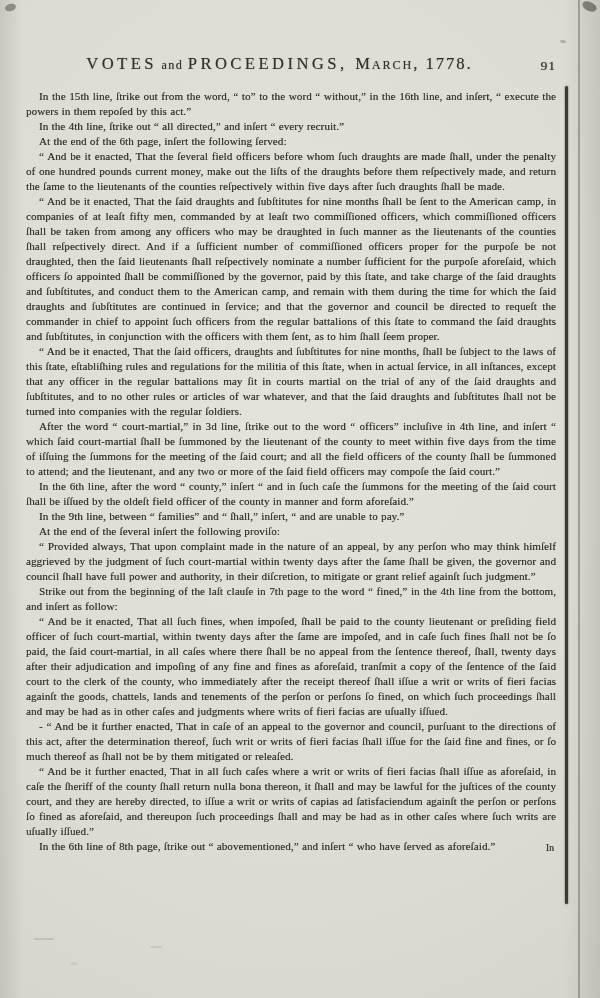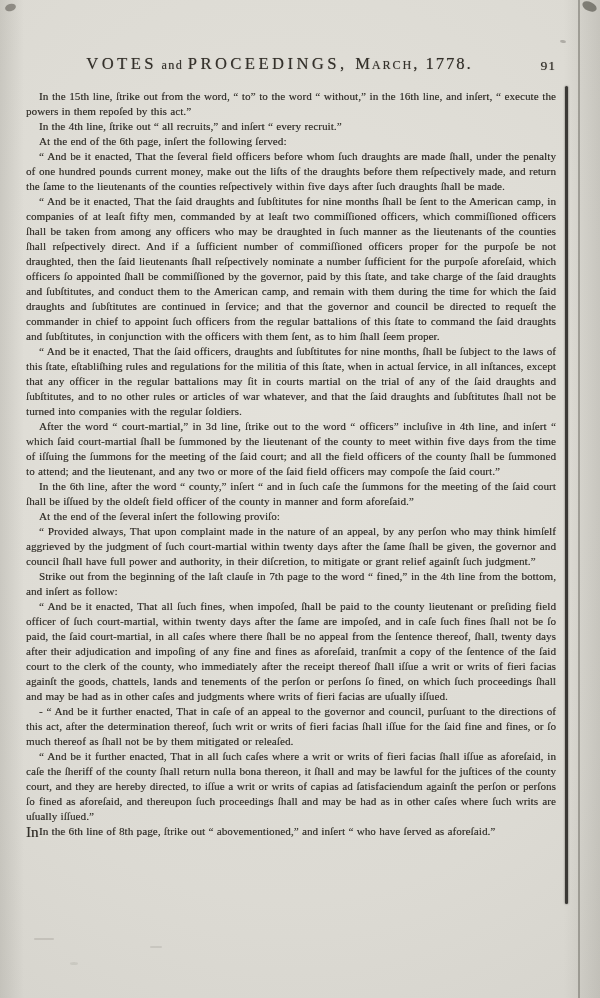--- a/index.html
+++ b/index.html
@@ -42,24 +42,24 @@
     text-align:justify;
     text-indent:13px;
     font-size:11px;
     line-height:15px;
     letter-spacing:0.1px;
     word-spacing:0.4px;
     text-shadow:0.3px 0.3px 0.6px rgba(45,42,36,0.55);
   }
   .it { }
   .catchword-line {
-    text-align:left;
+    text-align:right;
     margin-top:-11.6px;
     padding-right:2px;
-    font-size:15px; line-height:11.6px;
+    font-size:10px; line-height:11.6px;
     text-shadow:0.3px 0.3px 0.6px rgba(45,42,36,0.55);
   }
   
   .binding-line {
     position:absolute; left:565px; top:86px; width:2.5px; height:818px;
     background:#14120f; opacity:.8; border-radius:2px;
     box-shadow:0 0 2px rgba(20,18,15,.75);
   }
   .page-edge-line {
     position:absolute; left:578px; top:0; width:1.5px; height:998px;
@@ -97,27 +97,28 @@
 
   <div class="text-block">
 
     <div class="header">
       <div class="page-title"><span class="hdr-caps">VOTES</span><span class="hdr-small"> and </span><span class="hdr-caps">PROCEEDINGS, </span><span class="hdr-sc">March, 1778.</span></div>
       <div class="page-number">91</div>
     </div>
 
     <div>
         <p class="para"><span>In the 15th line, ſtrike out from the word, “ to” to the word “ without,” in the 16th line, and inſert, “ execute the powers in them repoſed by this act.”</span></p>
-        <p class="para"><span>In the 4th line, ſtrike out “ all recruits,” and inſert “ every recruit.”</span></p>
+        <p class="para"><span>In the 4th line, ſtrike out “ all directed,” and inſert “ every recruit.”</span></p>
         <p class="para"><span>At the end of the 6th page, inſert the following ſerved:</span></p>
         <p class="para"><span>“ </span><span class="it">And be it enacted,</span><span> That the ſeveral field officers before whom ſuch draughts are made ſhall, under the penalty of one hundred pounds current money, make out the liſts of the draughts before them reſpectively made, and return the ſame to the lieutenants of the counties reſpectively within five days after ſuch draughts ſhall be made.</span></p>
         <p class="para"><span>“ </span><span class="it">And be it enacted,</span><span> That the ſaid draughts and ſubſtitutes for nine months ſhall be ſent to the American camp, in companies of at leaſt fifty men, commanded by at leaſt two commiſſioned officers, which commiſſioned officers ſhall be taken from among any officers who may be draughted in ſuch manner as the lieutenants of the counties ſhall reſpectively direct. And if a ſufficient number of commiſſioned officers proper for the purpoſe be not draughted, then the ſaid lieutenants ſhall reſpectively nominate a number ſufficient for the purpoſe aforeſaid, which officers ſo appointed ſhall be commiſſioned by the governor, paid by this ſtate, and take charge of the ſaid draughts and ſubſtitutes, and conduct them to the American camp, and remain with them during the time for which the ſaid draughts and ſubſtitutes are continued in ſervice; and that the governor and council be directed to requeſt the commander in chief to appoint ſuch officers from the regular battalions of this ſtate to command the ſaid draughts and ſubſtitutes, in conjunction with the officers with them ſent, as to him ſhall ſeem proper.</span></p>
         <p class="para"><span>“ </span><span class="it">And be it enacted,</span><span> That the ſaid officers, draughts and ſubſtitutes for nine months, ſhall be ſubject to the laws of this ſtate, eſtabliſhing rules and regulations for the militia of this ſtate, when in actual ſervice, in all inſtances, except that any officer in the regular battalions may ſit in courts martial on the trial of any of the ſaid draughts and ſubſtitutes, and to no other rules or articles of war whatever, and that the ſaid draughts and ſubſtitutes ſhall not be turned into companies with the regular ſoldiers.</span></p>
         <p class="para"><span>After the word “ court-martial,” in 3d line, ſtrike out to the word “ officers” incluſive in 4th line, and inſert “ which ſaid court-martial ſhall be ſummoned by the lieutenant of the county to meet within five days from the time of iſſuing the ſummons for the meeting of the ſaid court; and all the field officers of the county ſhall be ſummoned to attend; and the lieutenant, and any two or more of the ſaid field officers may compoſe the ſaid court.”</span></p>
         <p class="para"><span>In the 6th line, after the word “ county,” inſert “ and in ſuch caſe the ſummons for the meeting of the ſaid court ſhall be iſſued by the oldeſt field officer of the county in manner and form aforeſaid.”</span></p>
+        <p class="para"><span>In the 9th line, between “ families” and “ ſhall,” inſert, “ and are unable to pay.”</span></p>
         <p class="para"><span>At the end of the ſeveral inſert the following proviſo:</span></p>
         <p class="para"><span>“ </span><span class="it">Provided always,</span><span> That upon complaint made in the nature of an appeal, by any perſon who may think himſelf aggrieved by the judgment of ſuch court-martial within twenty days after the ſame ſhall be given, the governor and council ſhall have full power and authority, in their diſcretion, to mitigate or grant relief againſt ſuch judgment.”</span></p>
         <p class="para"><span>Strike out from the beginning of the laſt clauſe in 7th page to the word “ fined,” in the 4th line from the bottom, and inſert as follow:</span></p>
         <p class="para"><span>“ </span><span class="it">And be it enacted,</span><span> That all ſuch fines, when impoſed, ſhall be paid to the county lieutenant or preſiding field officer of ſuch court-martial, within twenty days after the ſame are impoſed, and in caſe ſuch fines ſhall not be ſo paid, the ſaid court-martial, in all caſes where there ſhall be no appeal from the ſentence thereof, ſhall, twenty days after their adjudication and impoſing of any fine and fines as aforeſaid, tranſmit a copy of the ſentence of the ſaid court to the clerk of the county, who immediately after the receipt thereof ſhall iſſue a writ or writs of </span><span class="it">fieri facias</span><span> againſt the goods, chattels, lands and tenements of the perſon or perſons ſo fined, on which ſuch proceedings ſhall and may be had as in other caſes and judgments where writs of </span><span class="it">fieri facias</span><span> are uſually iſſued.</span></p>
         <p class="para"><span>- “ </span><span class="it">And be it further enacted,</span><span> That in caſe of an appeal to the governor and council, purſuant to the directions of this act, after the determination thereof, ſuch writ or writs of </span><span class="it">fieri facias</span><span> ſhall iſſue for the ſaid fine and fines, or ſo much thereof as ſhall not be by them mitigated or releaſed.</span></p>
         <p class="para"><span>“ </span><span class="it">And be it further enacted,</span><span> That in all ſuch caſes where a writ or writs of </span><span class="it">fieri facias</span><span> ſhall iſſue as aforeſaid, in caſe the ſheriff of the county ſhall return </span><span class="it">nulla bona</span><span> thereon, it ſhall and may be lawful for the juſtices of the county court, and they are hereby directed, to iſſue a writ or writs of </span><span class="it">capias ad ſatisfaciendum</span><span> againſt the perſon or perſons ſo fined as aforeſaid, and thereupon ſuch proceedings ſhall and may be had as in other caſes where ſuch writs are uſually iſſued.”</span></p>
         <p class="para"><span>In the 6th line of 8th page, ſtrike out “ abovementioned,” and inſert “ who have ſerved as aforeſaid.”</span></p>
       </div>
 
     <div class="catchword-line">In</div>

